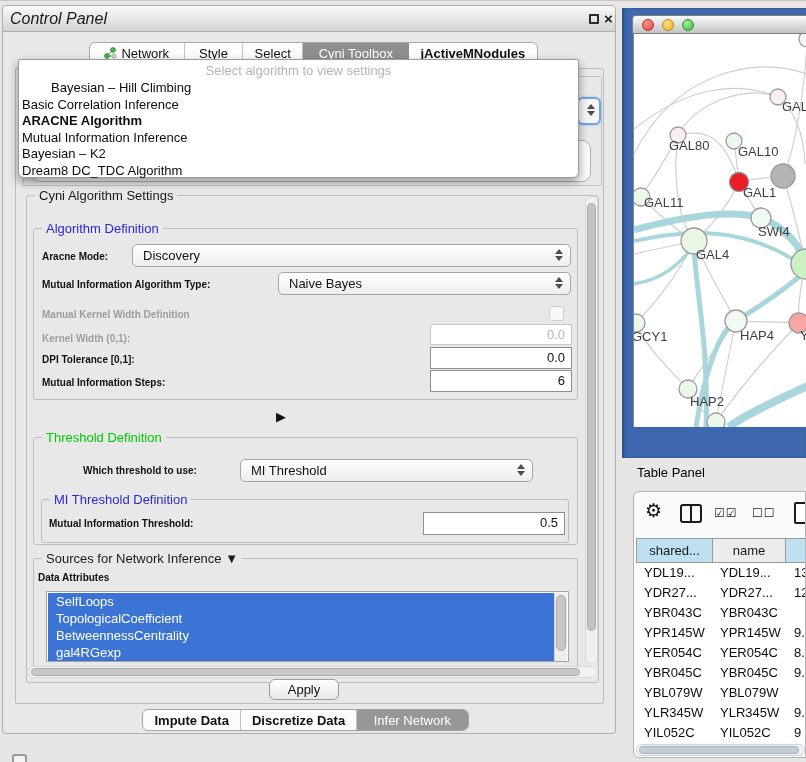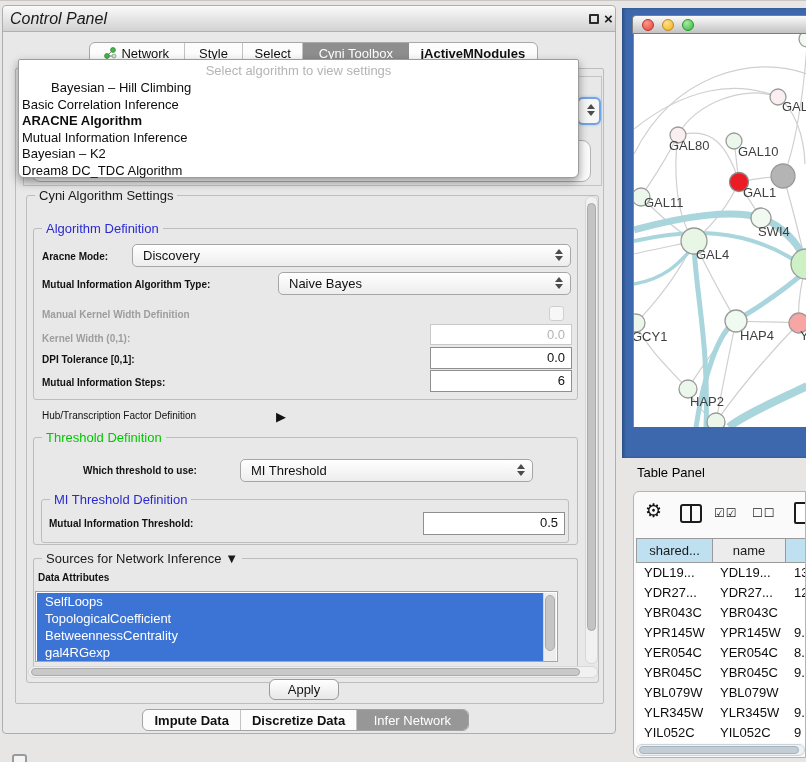--- a/index.html
+++ b/index.html
@@ -63,21 +63,21 @@
   .arr-dn { width:0; height:0; border-left:4px solid transparent; border-right:4px solid transparent; border-top:5px solid #4c4c4c; }
   .combo-frag .arrows { position:absolute; right:4px; top:5px; display:flex; flex-direction:column; gap:2px; }
 
   .tfield { position:absolute; height:22px; background:#fff; border:1px solid #8f8f8f;
         font-size:13px; color:#111; text-align:right; line-height:20px; padding-right:6px; }
   .tfield.dis { border-color:#c9c9c9; color:#b4b4b4; }
   .chk { position:absolute; width:15px; height:15px; border:1px solid #cfcfcf; border-radius:3px; background:#f7f7f7; }
 
   .hub-arrow { font-size:13px; color:#111; }
 
-  .attr-list { position:absolute; left:32px; top:585px; width:523px; height:71px; background:#fff;
+  .attr-list { position:absolute; left:43px; top:585px; width:523px; height:71px; background:#fff;
         border:1px solid #a5a5a5; overflow:hidden; }
   .attr-item { position:absolute; left:1px; width:507px; height:17px; background:#3c74d6; color:#fff;
         font-size:13px; line-height:17px; padding-left:8px; }
   .list-sb { position:absolute; right:1px; top:1px; width:13px; height:69px; background:#ededed; border-left:1px solid #d5d5d5; }
   .list-sb .thumb { position:absolute; left:1px; top:2px; width:10px; height:56px; background:#c6c6c6; border:1px solid #ababab; border-radius:5px; }
 
   .vsb { position:absolute; left:582px; top:190px; width:13px; height:468px; background:#f1f1f1; border:1px solid #d8d8d8; border-radius:6px; }
   .vsb .thumb { position:absolute; left:1px; top:6px; width:9px; height:428px; background:#c3c3c3; border:1px solid #a9a9a9; border-radius:5px; }
   .hsb { position:absolute; left:25px; top:660px; width:570px; height:12px; background:#f1f1f1; border:1px solid #d8d8d8; border-radius:6px; }
   .hsb .thumb { position:absolute; left:2px; top:1px; width:549px; height:8px; background:#c9c9c9; border:1px solid #ababab; border-radius:5px; }
@@ -206,21 +206,20 @@
     </div>
     <span class="lbl b dis" style="left:39px; top:303px;">Manual Kernel Width Definition</span>
     <span class="chk" style="left:546px; top:300px;"></span>
     <span class="lbl b dis" style="left:39px; top:327px;">Kernel Width (0,1):</span>
     <div class="tfield dis" style="left:427px; top:318px; width:142px; height:21px;">0.0</div>
     <span class="lbl b" style="left:39px; top:348px;">DPI Tolerance [0,1]:</span>
     <div class="tfield" style="left:427px; top:341px; width:142px;">0.0</div>
     <span class="lbl b" style="left:39px; top:371px;">Mutual Information Steps:</span>
     <div class="tfield" style="left:427px; top:364px; width:142px;">6</div>
 
-    <span class="lbl" style="left:39px; top:404px;">Hub/Transcription Factor Definition</span>
     <span class="lbl hub-arrow" style="left:273px; top:403px;">▶</span>
 
     <div class="grp" style="left:30px; top:431px; width:545px; height:108px;">
       <span class="grp-title t-green">Threshold Definition</span>
     </div>
     <span class="lbl b" style="left:80px; top:459px;">Which threshold to use:</span>
     <div class="combo" style="left:237px; top:453px; width:293px;">
       <span class="cv">MI Threshold</span>
       <span class="arrows">
           <span class="arr-up"></span>

